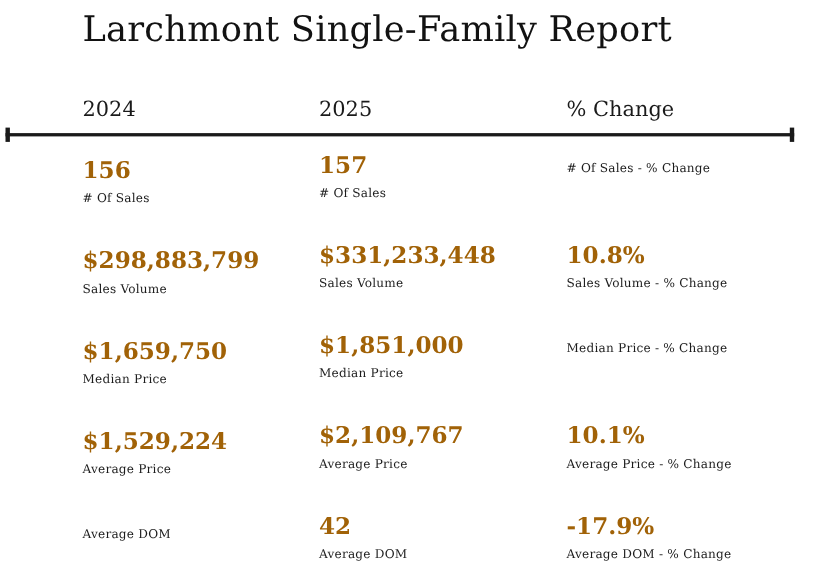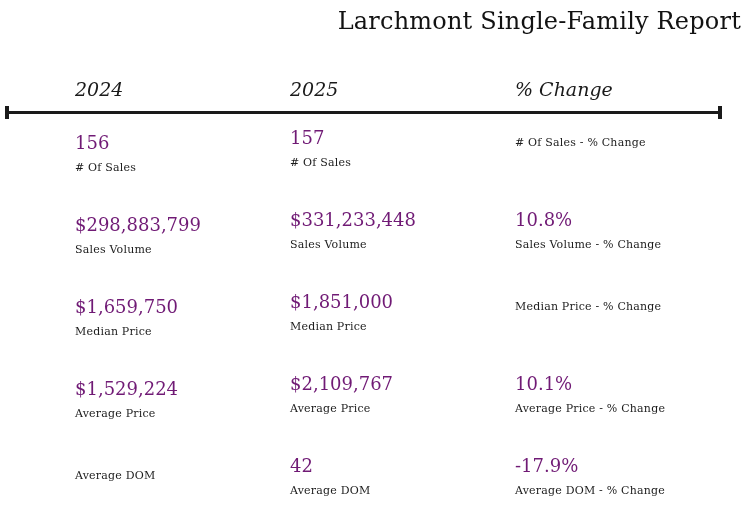--- a/index.html
+++ b/index.html
@@ -11,33 +11,31 @@
     height: 514px;
     background: #ffffff;
     overflow: hidden;
     font-family: "DejaVu Serif", "Liberation Serif", serif;
     color: #161616;
     position: relative;
   }
   .report-title {
     margin: 0;
     padding: 7px 0 0 75px;
-    font-size: 24px;
+    font-size: 32px;
     font-weight: normal;
     letter-spacing: 0.2px;
     color: #121212;
-    text-align: right;
   }
   .header-row {
     display: grid;
     grid-template-columns: 215px 225px auto;
     margin: 43px 0 0 75px;
     font-size: 19px;
     color: #1a1a1a;
-    font-style: italic;
   }
   .divider {
     position: relative;
     margin: 11px 0 0 5px;
     width: 717px;
     height: 3px;
     background: #1a1a1a;
   }
   .divider::before,
   .divider::after {
@@ -56,23 +54,24 @@
     grid-auto-rows: 82px;
     margin: 13px 0 0 75px;
   }
   .stat-cell {
     padding-top: 1px;
   }
   .stat-cell.c1 {
     padding-top: 6px;
   }
   .stat-value {
-    font-size: 18px;
+    font-size: 21px;
     line-height: 1.1;
-    color: #701a75;
+    color: #a16207;
+    font-weight: bold;
   }
   .stat-label {
     margin-top: 8px;
     font-size: 11px;
     letter-spacing: 0.2px;
     color: #1c1c1c;
   }
 </style>
 </head>
 <body>

